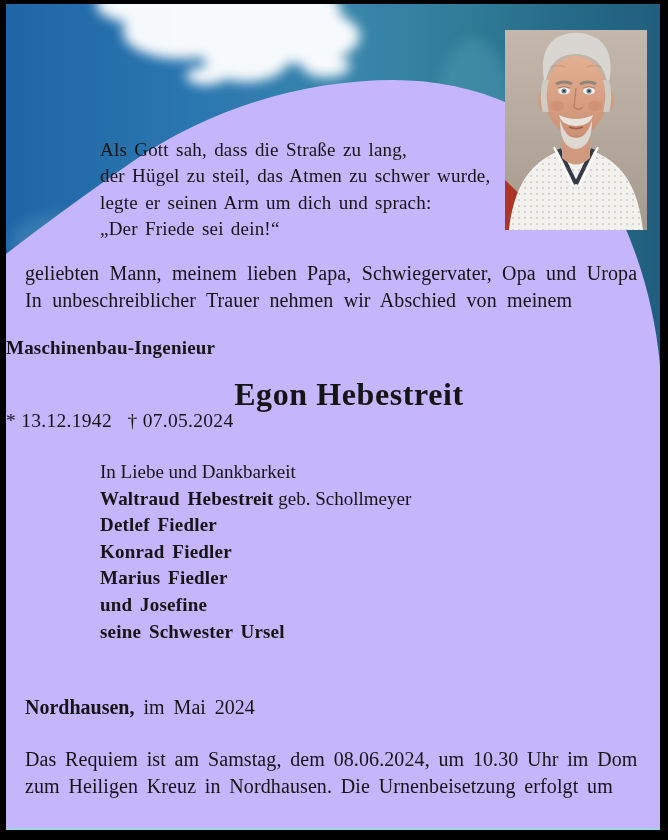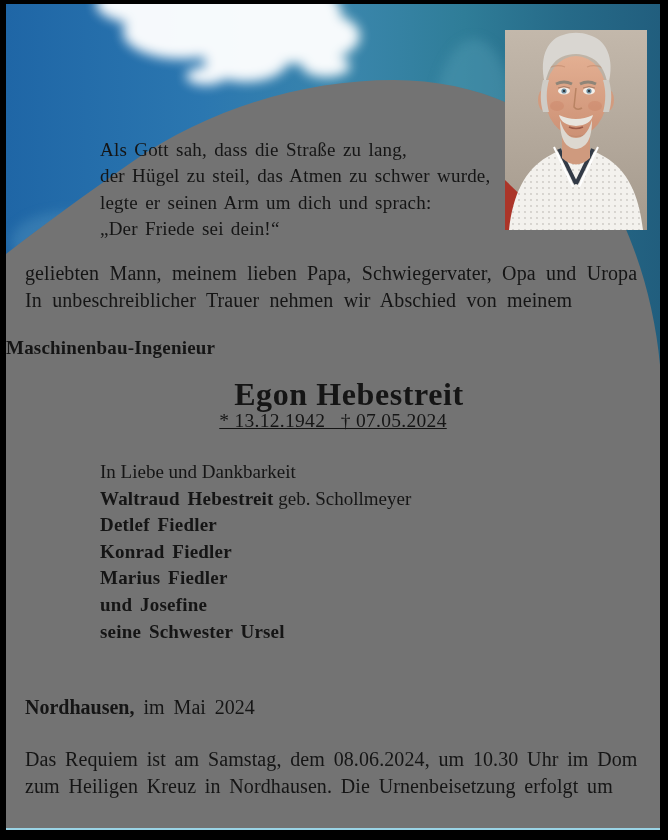--- a/index.html
+++ b/index.html
@@ -6,21 +6,21 @@
   .frame{
     width:668px;height:840px;
     background:#000000;
     box-sizing:border-box;
     padding:4px 8px 10px 6px;
     position:relative;
   }
   .inner{
     position:relative;
     width:654px;height:826px;
-    background:#737373;
+    background:#c4b5fd;
     overflow:hidden;
     font-family:"Liberation Serif", serif;
     color:#151515;
   }
   .sky{position:absolute;top:0;left:0;}
   .portrait{position:absolute;left:499px;top:26px;width:142px;height:200px;}
   .quote{
     position:absolute;left:94px;top:133px;
     font-size:19px;line-height:26.3px;
     letter-spacing:.2px;word-spacing:.12em;
@@ -37,23 +37,22 @@
     text-align:left;font-size:19px;font-weight:bold;
     letter-spacing:.2px;
   }
   .name{
     position:absolute;left:0;top:356px;width:654px;margin:16px;
     text-align:center;font-size:32px;font-weight:bold;
     letter-spacing:.6px;
   }
   .dates{
     position:absolute;left:0;top:406px;width:654px;
-    text-align:center;font-size:19.5px;white-space:pre;
+    font-size:19.5px;white-space:pre;
     letter-spacing:.3px;
-    text-decoration:underline;
   }
   .family{
     position:absolute;left:94px;top:455px;
     font-size:19px;line-height:26.6px;white-space:nowrap;
   }
   .family b{word-spacing:.15em;letter-spacing:.2px;}
   .place-date{
     position:absolute;left:19px;top:692px;
     font-size:20px;word-spacing:.2em;white-space:nowrap;
   }

